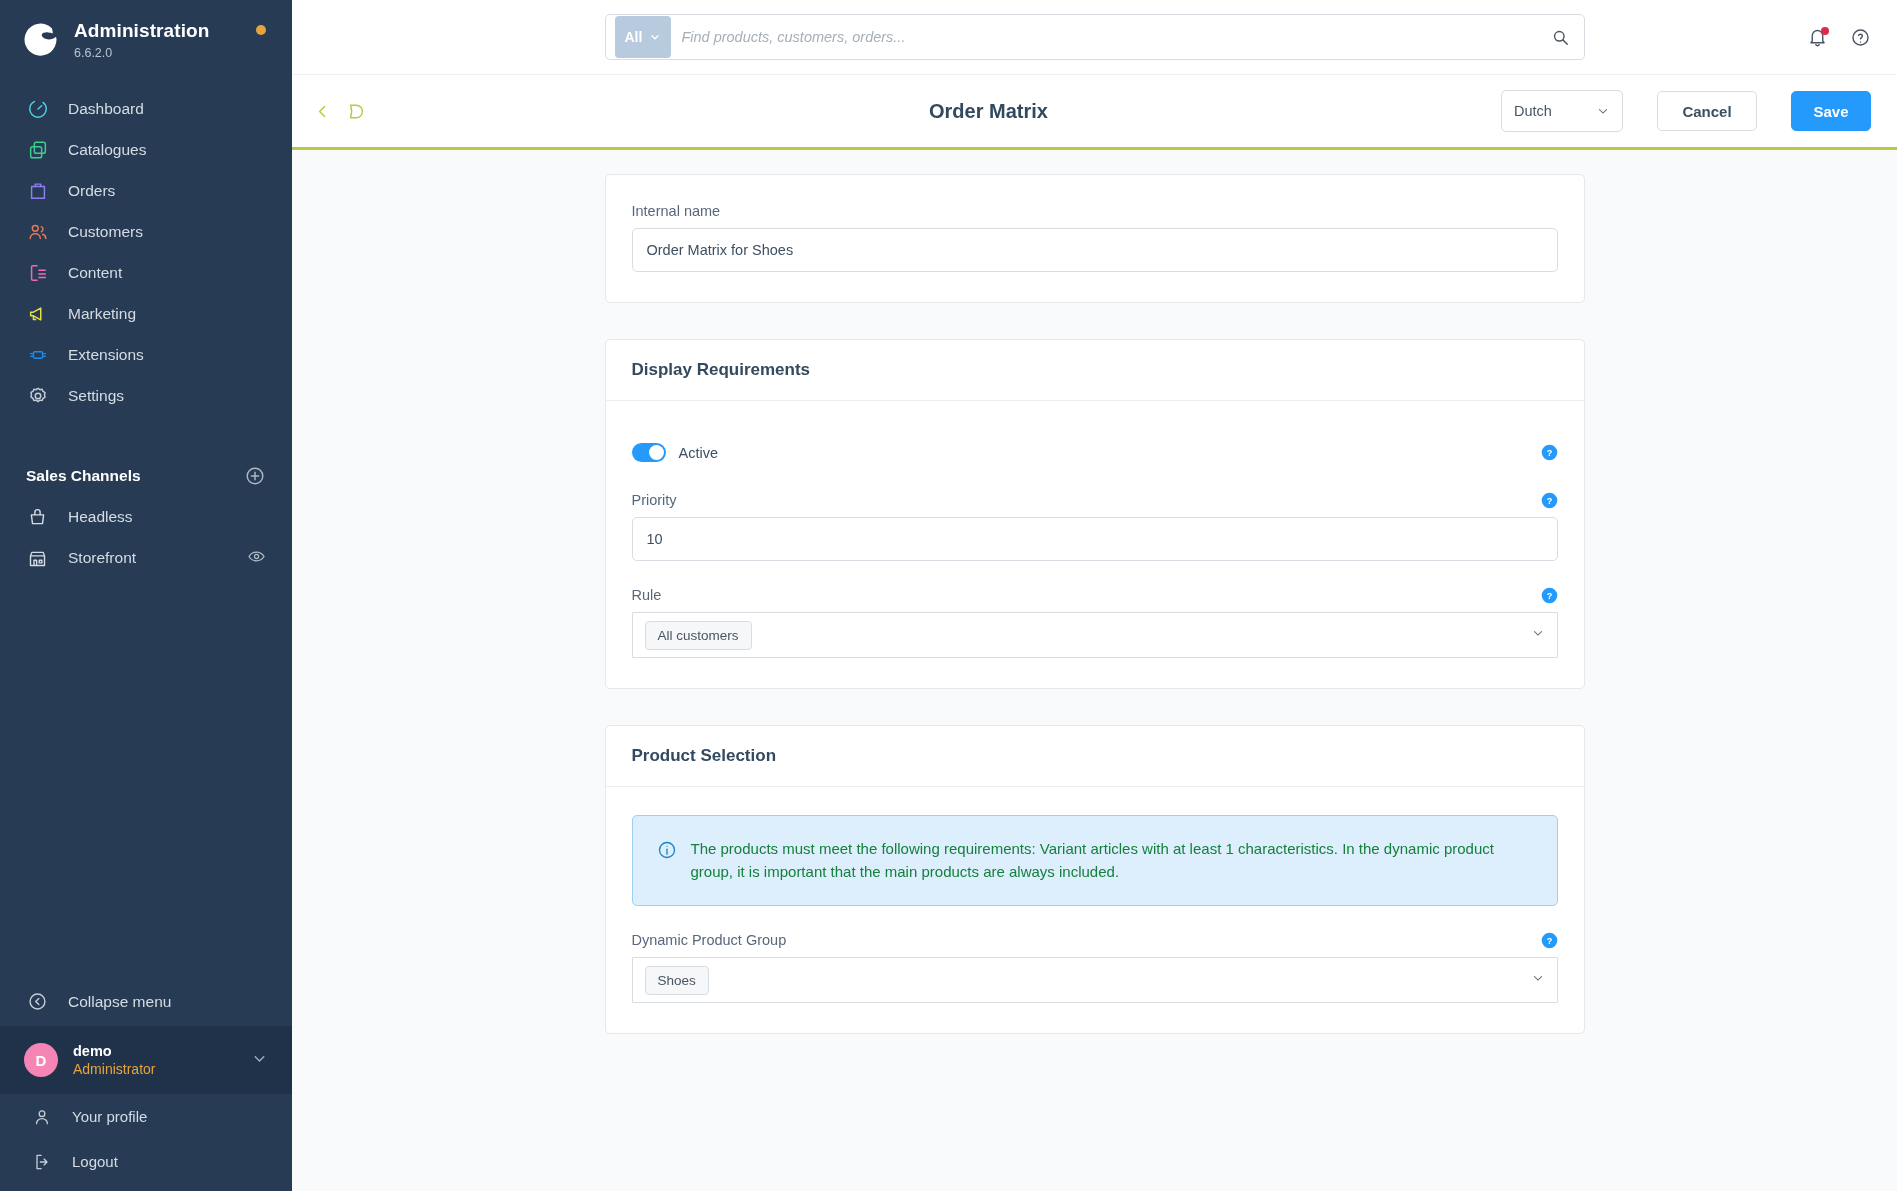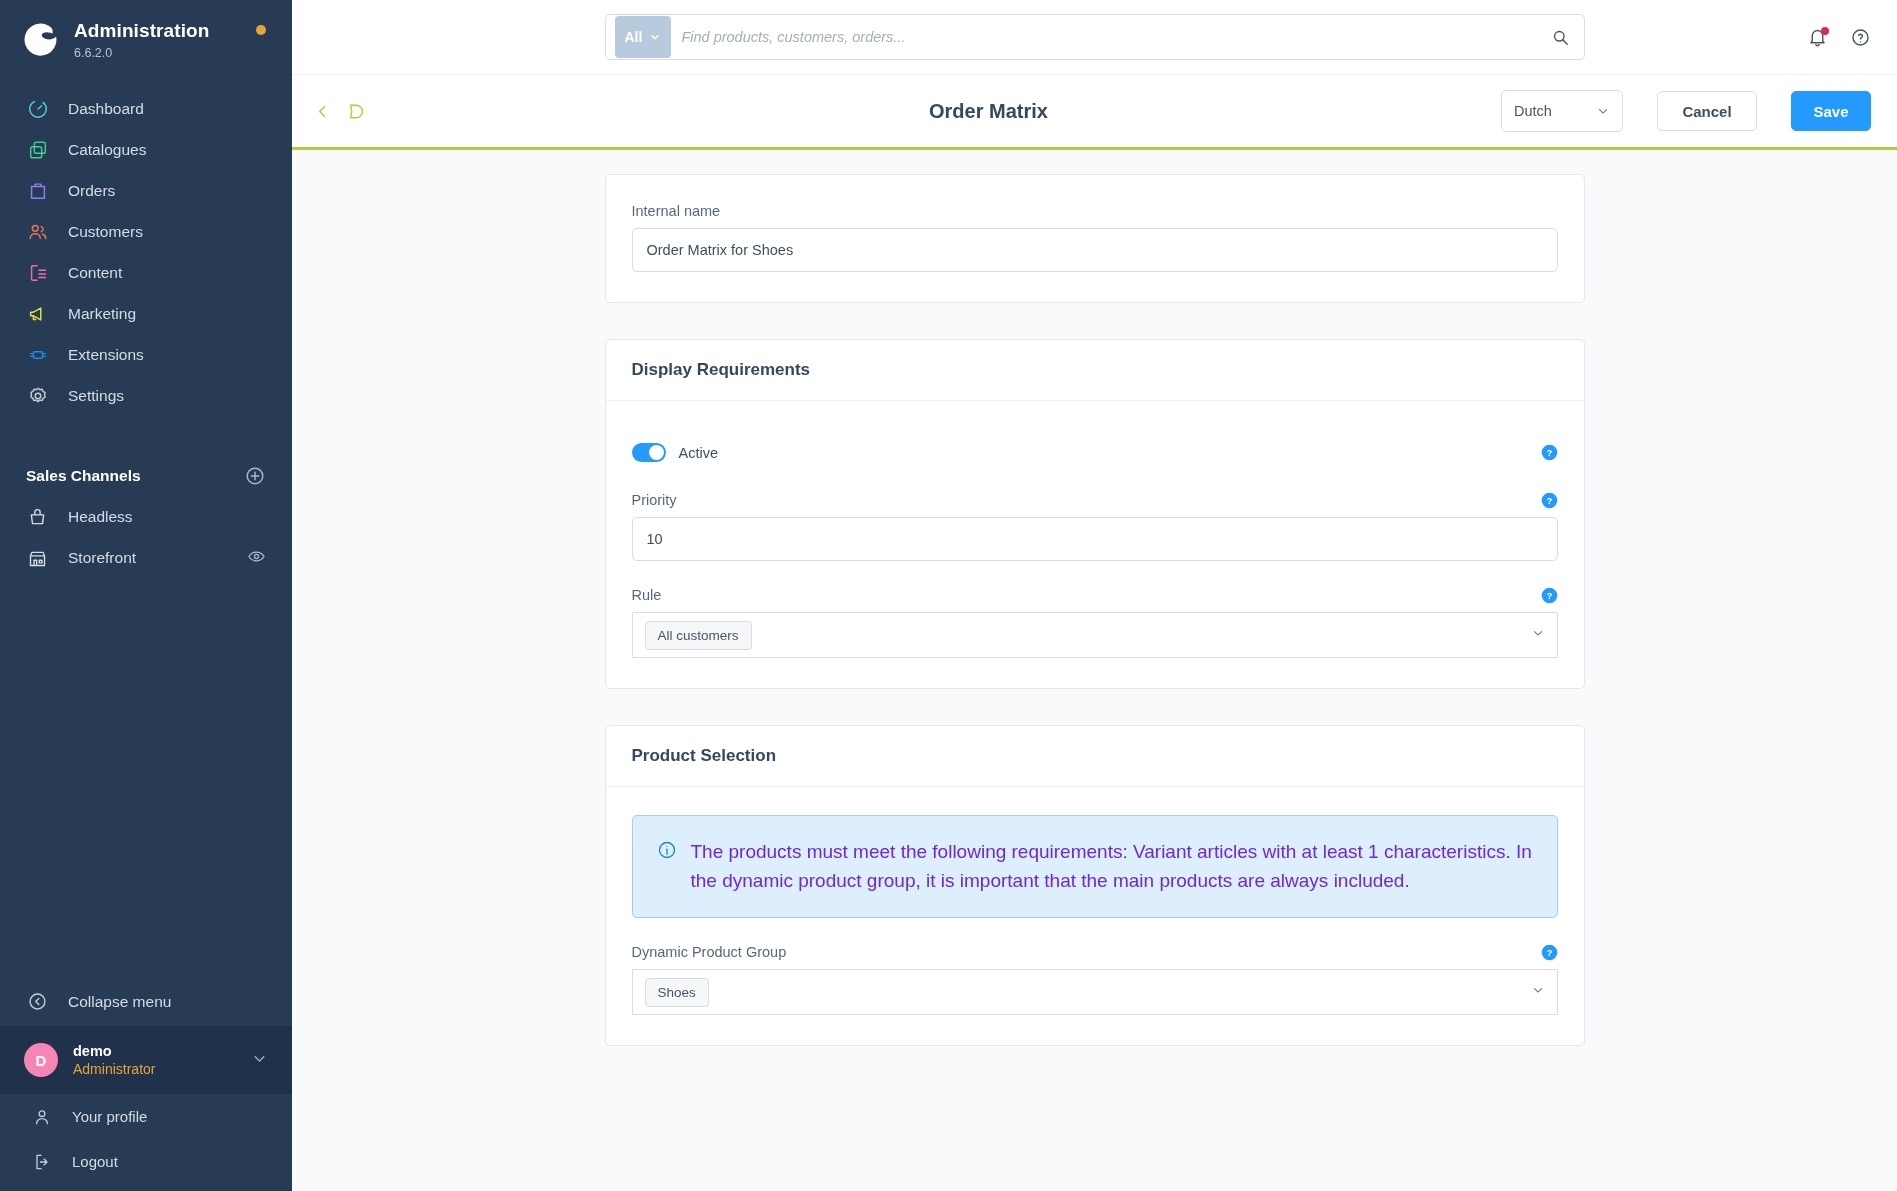--- a/index.html
+++ b/index.html
@@ -106,21 +106,21 @@
 
   .chip-select { width: 100%; min-height: 46px; border: 1px solid #d8dde3; border-radius: 1px;
     display: flex; align-items: center; padding: 0 12px; background: #fff; cursor: pointer; }
   .chip { border: 1px solid #d8dde3; background: #f5f7f9; border-radius: 4px; padding: 6px 12px;
     font-size: 13.5px; color: #4a5563; }
   .chip-caret { margin-left: auto; }
 
   .alert { background: #ddeffc; border: 1px solid #9fd0f0; border-radius: 5px;
     padding: 22px 24px; display: flex; gap: 14px; align-items: flex-start; margin-bottom: 26px; }
   .alert-ico { flex: 0 0 20px; margin-top: 2px; }
-  .alert-txt { font-size: 19px; line-height: 1.5; color: #6d28d9; }
+  .alert-txt { font-size: 15px; line-height: 1.5; color: #15803d; }
 </style>
 </head>
 <body>
 
 <div class="app">
 
   <aside class="sidebar">
 
     <div class="brand">
       <span class="brand-logo">

